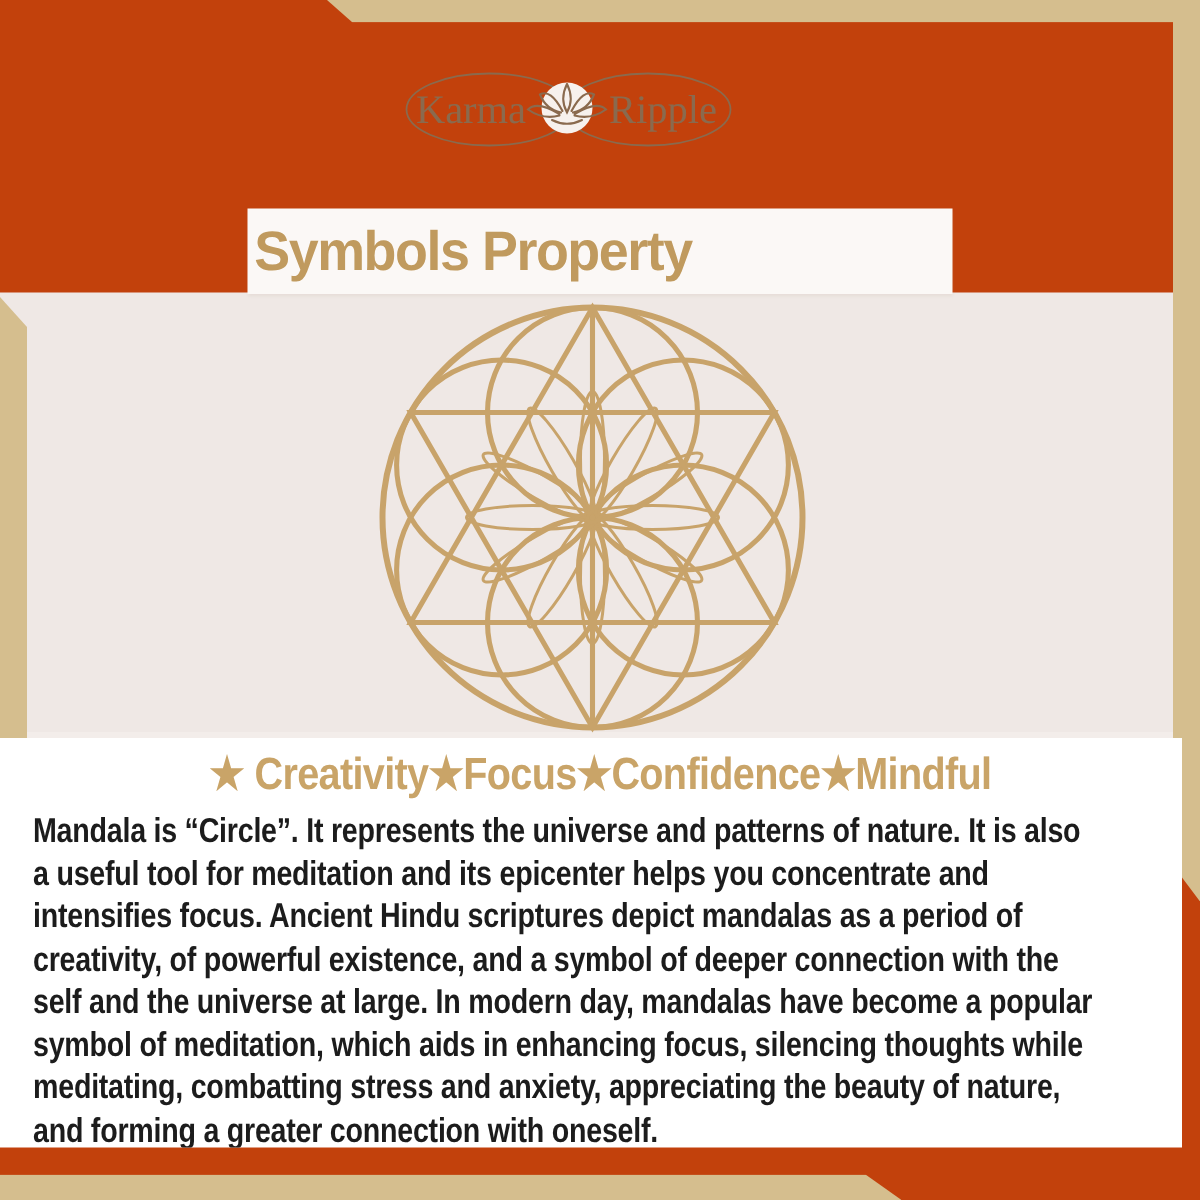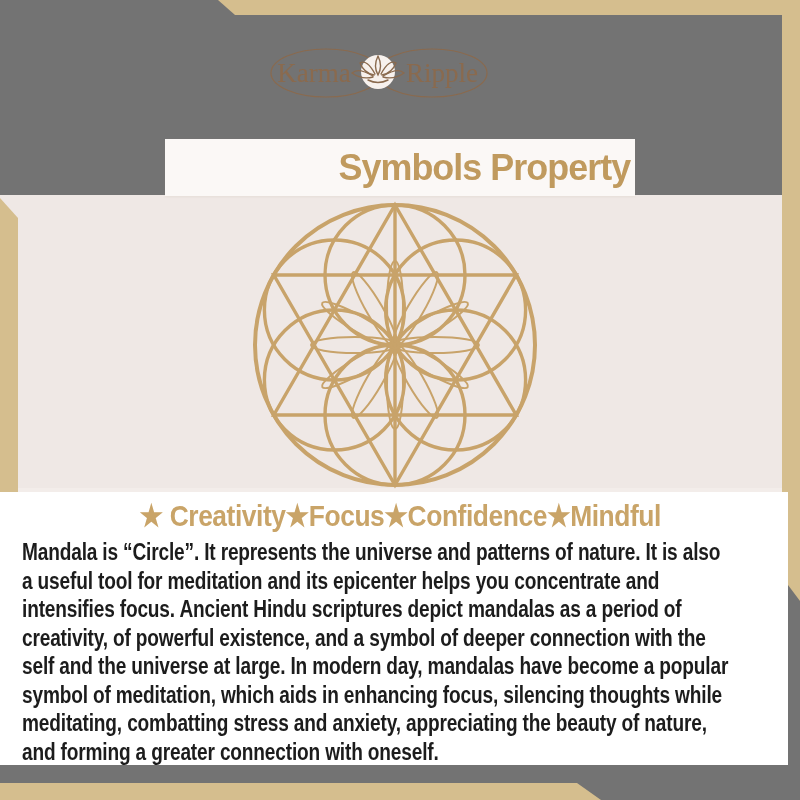--- a/index.html
+++ b/index.html
@@ -1,35 +1,35 @@
 <!DOCTYPE html>
 <html><head>
 <meta charset="utf-8">
 <style>
   html,body{margin:0;padding:0;background:#fff;}
   .page{
     position:relative;width:800px;height:800px;overflow:hidden;
-    background:#737373;font-family:"Liberation Sans",sans-serif;
+    background:#c2410c;font-family:"Liberation Sans",sans-serif;
   }
   
   .band-mid{position:absolute;left:0;top:195px;width:800px;height:293px;background:#efe8e5;}
   .band-mid2{position:absolute;left:0;top:488px;width:800px;height:22px;background:#f3edea;}
   .content{position:absolute;left:0;top:492px;width:788px;height:273px;background:#ffffff;overflow:hidden;}
   
   .strip{position:absolute;background:#d5be8e;}
   .strip-top{left:218px;top:0;width:582px;height:15px;clip-path:polygon(0 0,100% 0,100% 100%,17px 100%);}
   .strip-right{left:782px;top:0;width:18px;height:601px;clip-path:polygon(0 0,100% 0,100% 100%,0 577px);}
   .strip-left{left:0;top:198px;width:18px;height:308px;clip-path:polygon(0 0,100% 20px,100% 100%,0 100%);}
   .strip-bottom{left:0;top:783px;width:601px;height:17px;clip-path:polygon(0 0,577px 0,100% 100%,0 100%);}
   
   .logo{position:absolute;left:270px;top:42px;width:220px;height:62px;}
   
   .title-band{
     position:absolute;left:165px;top:139px;width:470px;height:57px;
-    background:#fbf8f6;display:flex;align-items:center;justify-content:flex-end;
+    background:#fbf8f6;display:flex;align-items:center;justify-content:flex-start;
     box-shadow:0 1px 2px rgba(180,160,140,.15);
   }
   .title-band h1{
     margin:0;font-size:37px;font-weight:bold;color:#c09a5e;letter-spacing:-1px;
     font-family:"Liberation Sans",sans-serif;transform:scaleX(.97);
   }
   
   .mandala{position:absolute;left:248px;top:198px;width:294px;height:294px;}
   
   .banner{

